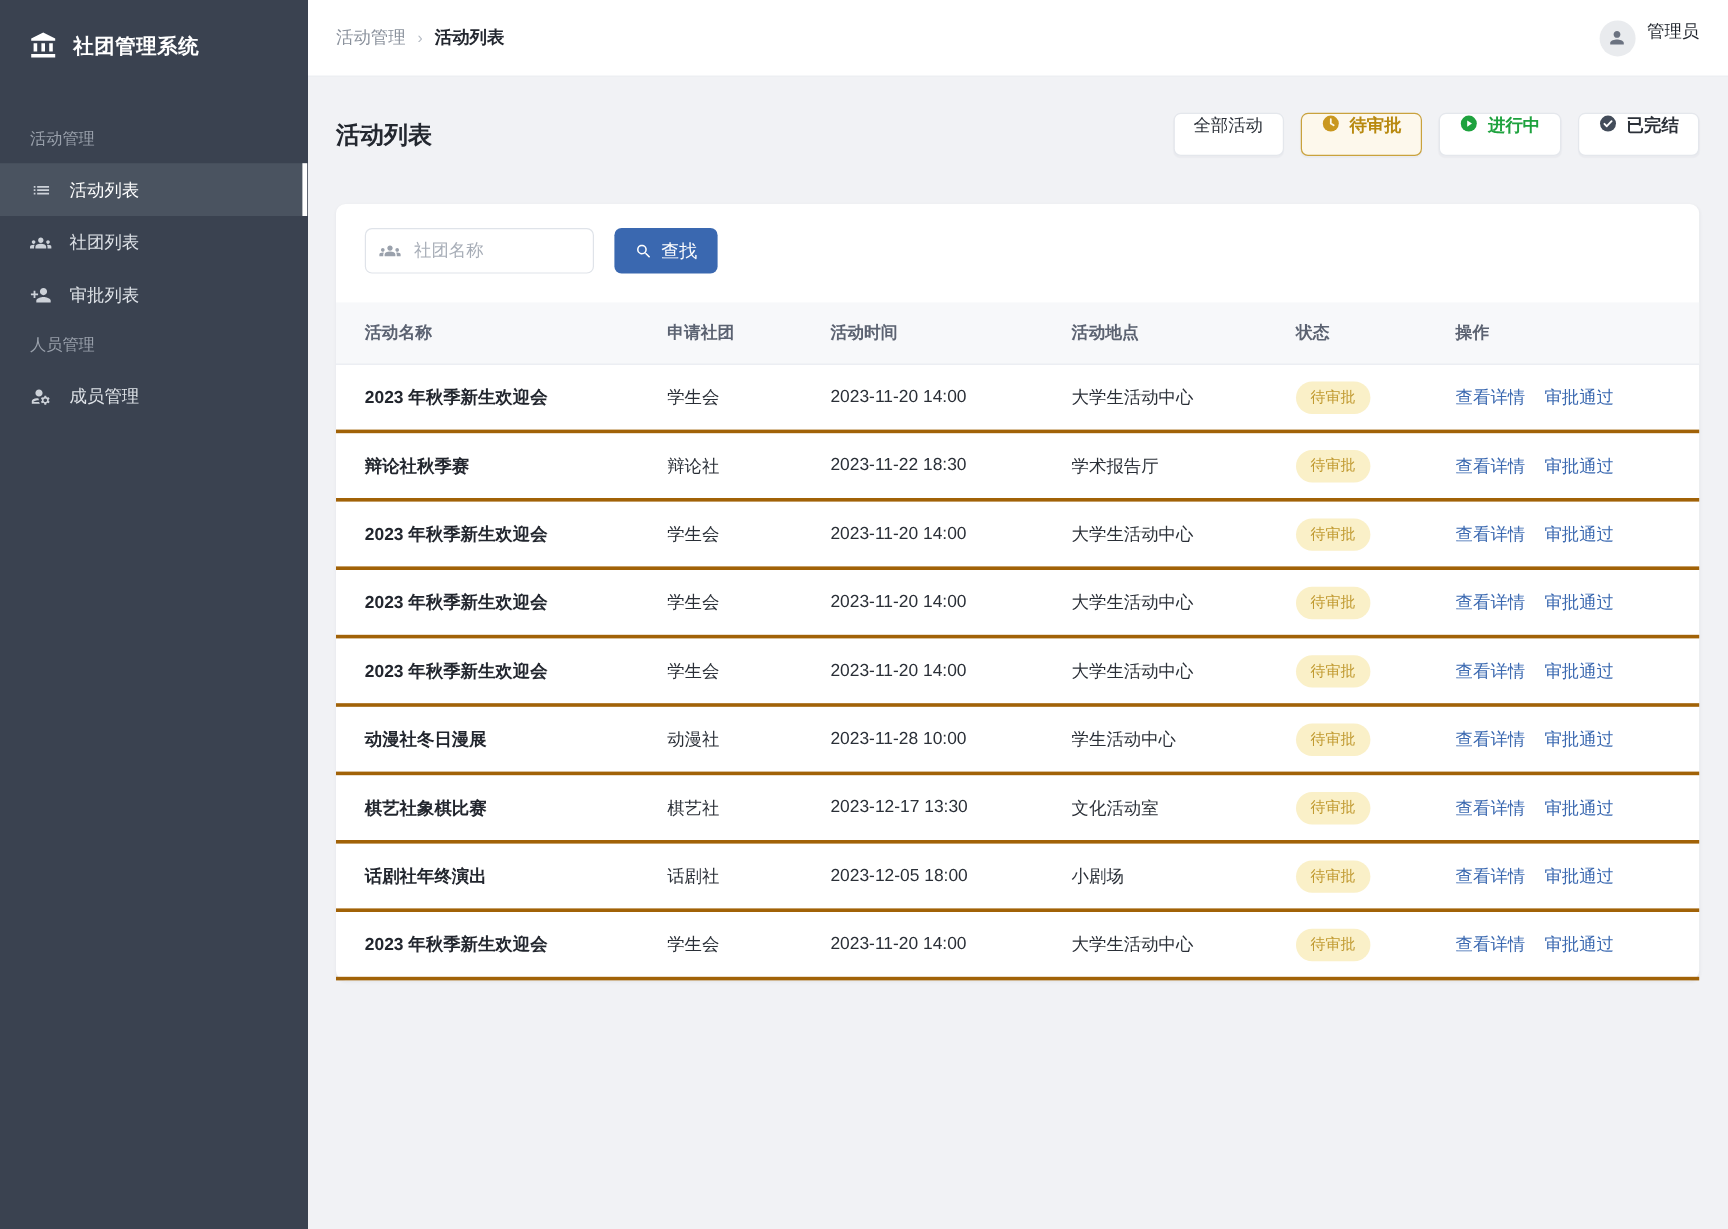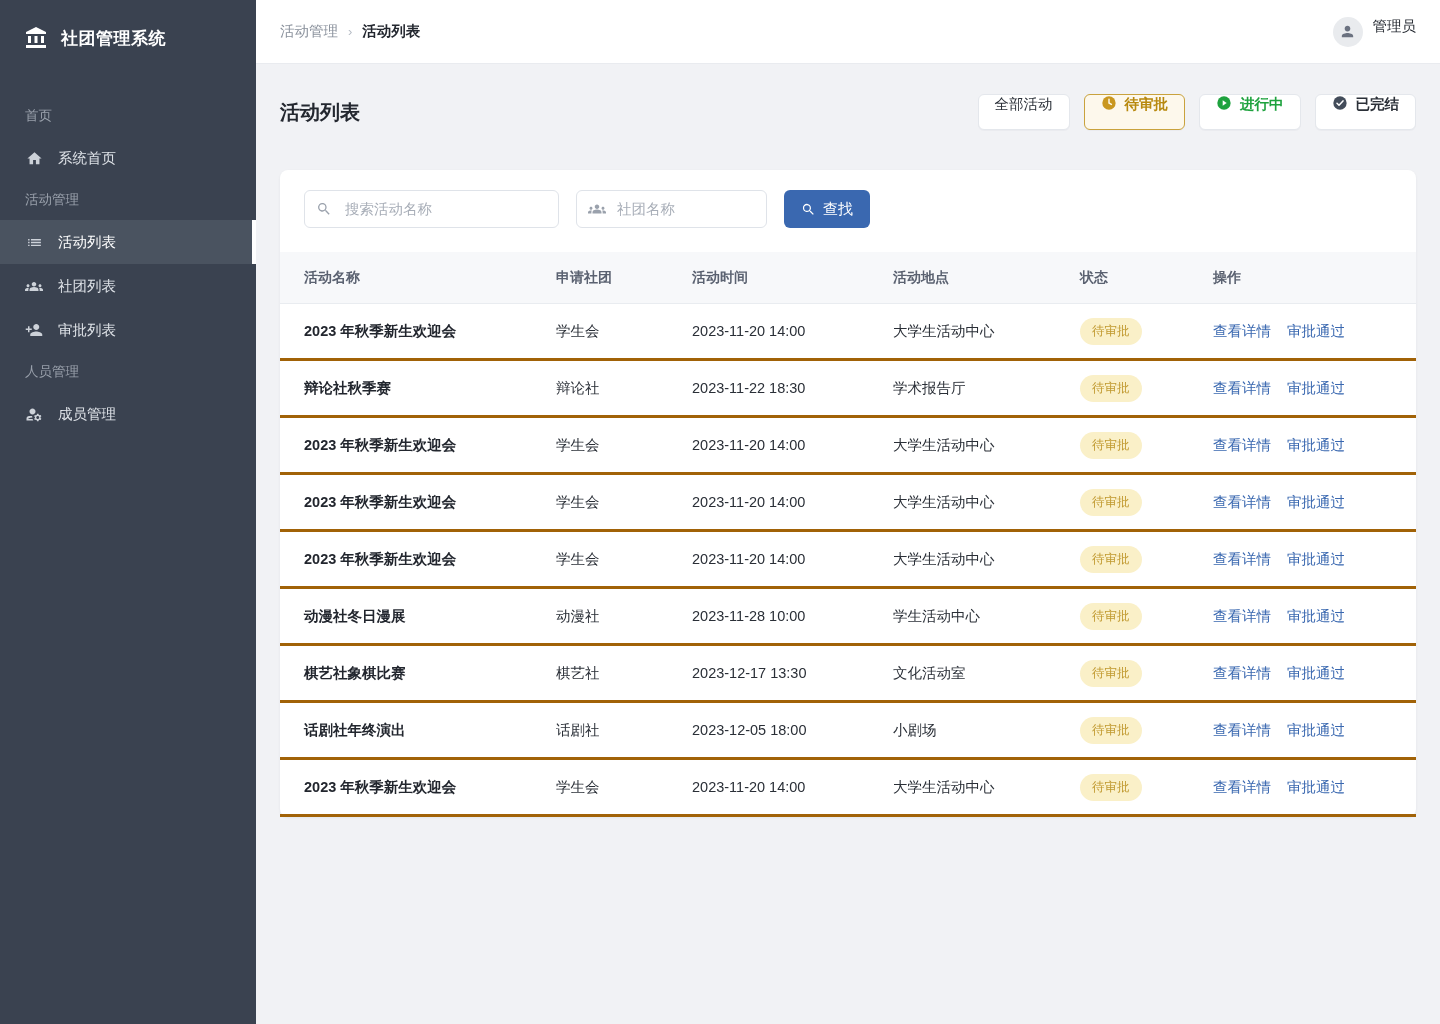--- a/index.html
+++ b/index.html
@@ -113,29 +113,20 @@
 <aside class="sidebar">
   <div class="logo-row">
     <span class="logo-icon">
       <svg width="24" height="24" viewBox="0 0 24 24" fill="currentColor">
           <path d="M4 10v7h3v-7H4zm6.5 0v7h3v-7h-3zM2 19v3h20v-3H2zM17 10v7h3v-7h-3zM12 1 2 6v2h20V6L12 1z"></path>
         </svg>
     </span>
     <span class="logo-title">社团管理系统</span>
   </div>
   <nav class="nav">
-    <div class="section-label">首页</div>
-    <div class="nav-item">
-      <span class="nav-icon">
-        <svg width="17" height="17" viewBox="0 0 24 24" fill="currentColor">
-            <path d="M10 20v-6h4v6h5v-8h3L12 3 2 12h3v8z"></path>
-          </svg>
-      </span>
-      <span>系统首页</span>
-    </div>
 
     <div class="section-label">活动管理</div>
     <div class="nav-item active">
       <span class="nav-icon">
         <svg width="17" height="17" viewBox="0 0 24 24" fill="currentColor">
             <path d="M3 13h2v-2H3v2zm0 4h2v-2H3v2zm0-8h2V7H3v2zm4 4h14v-2H7v2zm0 4h14v-2H7v2zM7 7v2h14V7H7z"></path>
           </svg>
       </span>
       <span>活动列表</span>
     </div>
@@ -221,28 +212,20 @@
           <span>已完结</span>
         </button>
       </div>
     </div>
 
     <section class="card">
 
       <div class="search-row">
         <div class="input-wrap">
           <span class="in-icon">
-            <svg width="16" height="16" viewBox="0 0 24 24" fill="currentColor">
-                <path d="M15.5 14h-.79l-.28-.27a6.5 6.5 0 1 0-.7.7l.27.28v.79l5 4.99L20.49 19l-4.99-5zm-6 0A4.5 4.5 0 1 1 14 9.5 4.5 4.5 0 0 1 9.5 14z"></path>
-              </svg>
-          </span>
-          <input class="text-input input-activity" placeholder="搜索活动名称" style="">
-        </div>
-        <div class="input-wrap">
-          <span class="in-icon">
             <svg width="18" height="18" viewBox="0 0 24 24" fill="currentColor">
                 <path d="M12 12.75c1.63 0 3.07.39 4.24.9 1.08.48 1.76 1.56 1.76 2.73V18H6v-1.61c0-1.18.68-2.26 1.76-2.73 1.17-.52 2.61-.91 4.24-.91zM4 13c1.1 0 2-.9 2-2s-.9-2-2-2-2 .9-2 2 .9 2 2 2zm1.13 1.1c-.37-.06-.74-.1-1.13-.1-.99 0-1.93.21-2.78.58C.48 14.9 0 15.62 0 16.43V18h4.5v-1.61c0-.83.23-1.61.63-2.29zM20 13c1.1 0 2-.9 2-2s-.9-2-2-2-2 .9-2 2 .9 2 2 2zm4 3.43c0-.81-.48-1.53-1.22-1.85-.85-.37-1.79-.58-2.78-.58-.39 0-.76.04-1.13.1.4.68.63 1.46.63 2.29V18H24v-1.57zM12 6c1.66 0 3 1.34 3 3s-1.34 3-3 3-3-1.34-3-3 1.34-3 3-3z"></path>
               </svg>
           </span>
           <input class="text-input input-club" placeholder="社团名称" style="">
         </div>
         <button class="search-btn">
           <span>
             <svg width="15" height="15" viewBox="0 0 24 24" fill="currentColor">
                 <path d="M15.5 14h-.79l-.28-.27a6.5 6.5 0 1 0-.7.7l.27.28v.79l5 4.99L20.49 19l-4.99-5zm-6 0A4.5 4.5 0 1 1 14 9.5 4.5 4.5 0 0 1 9.5 14z"></path>

